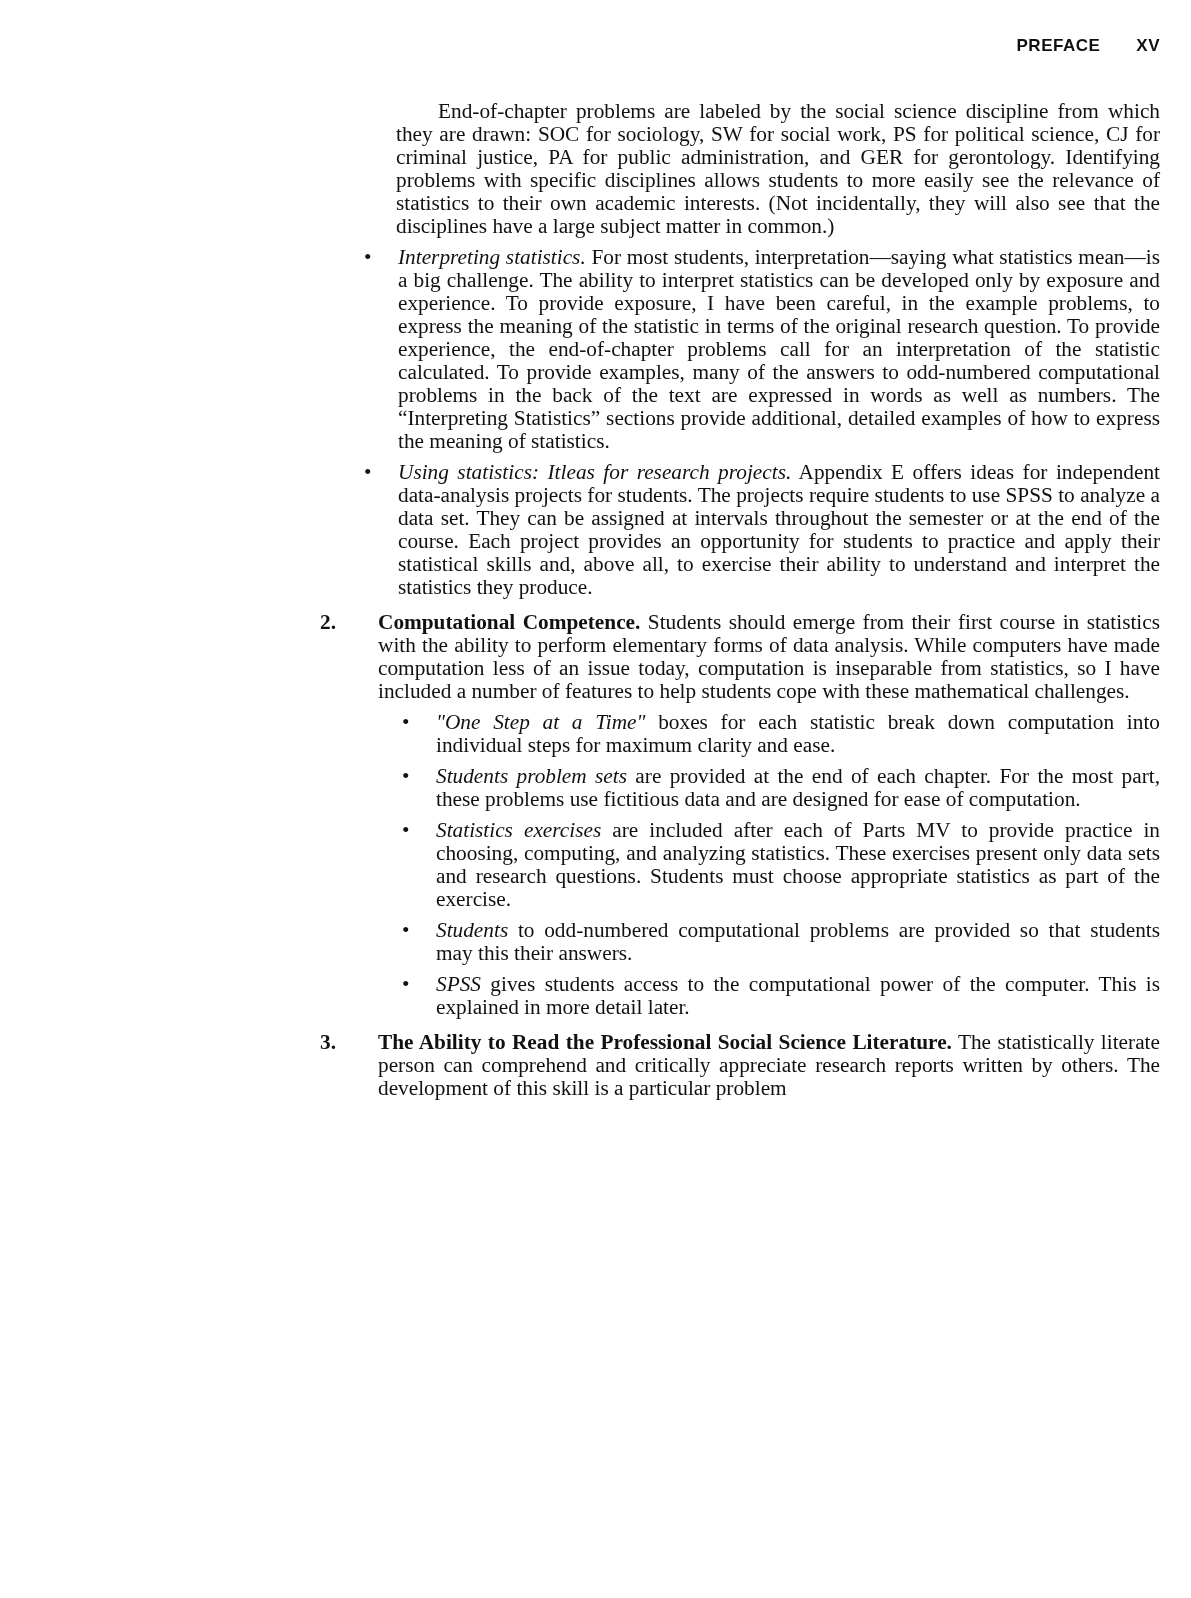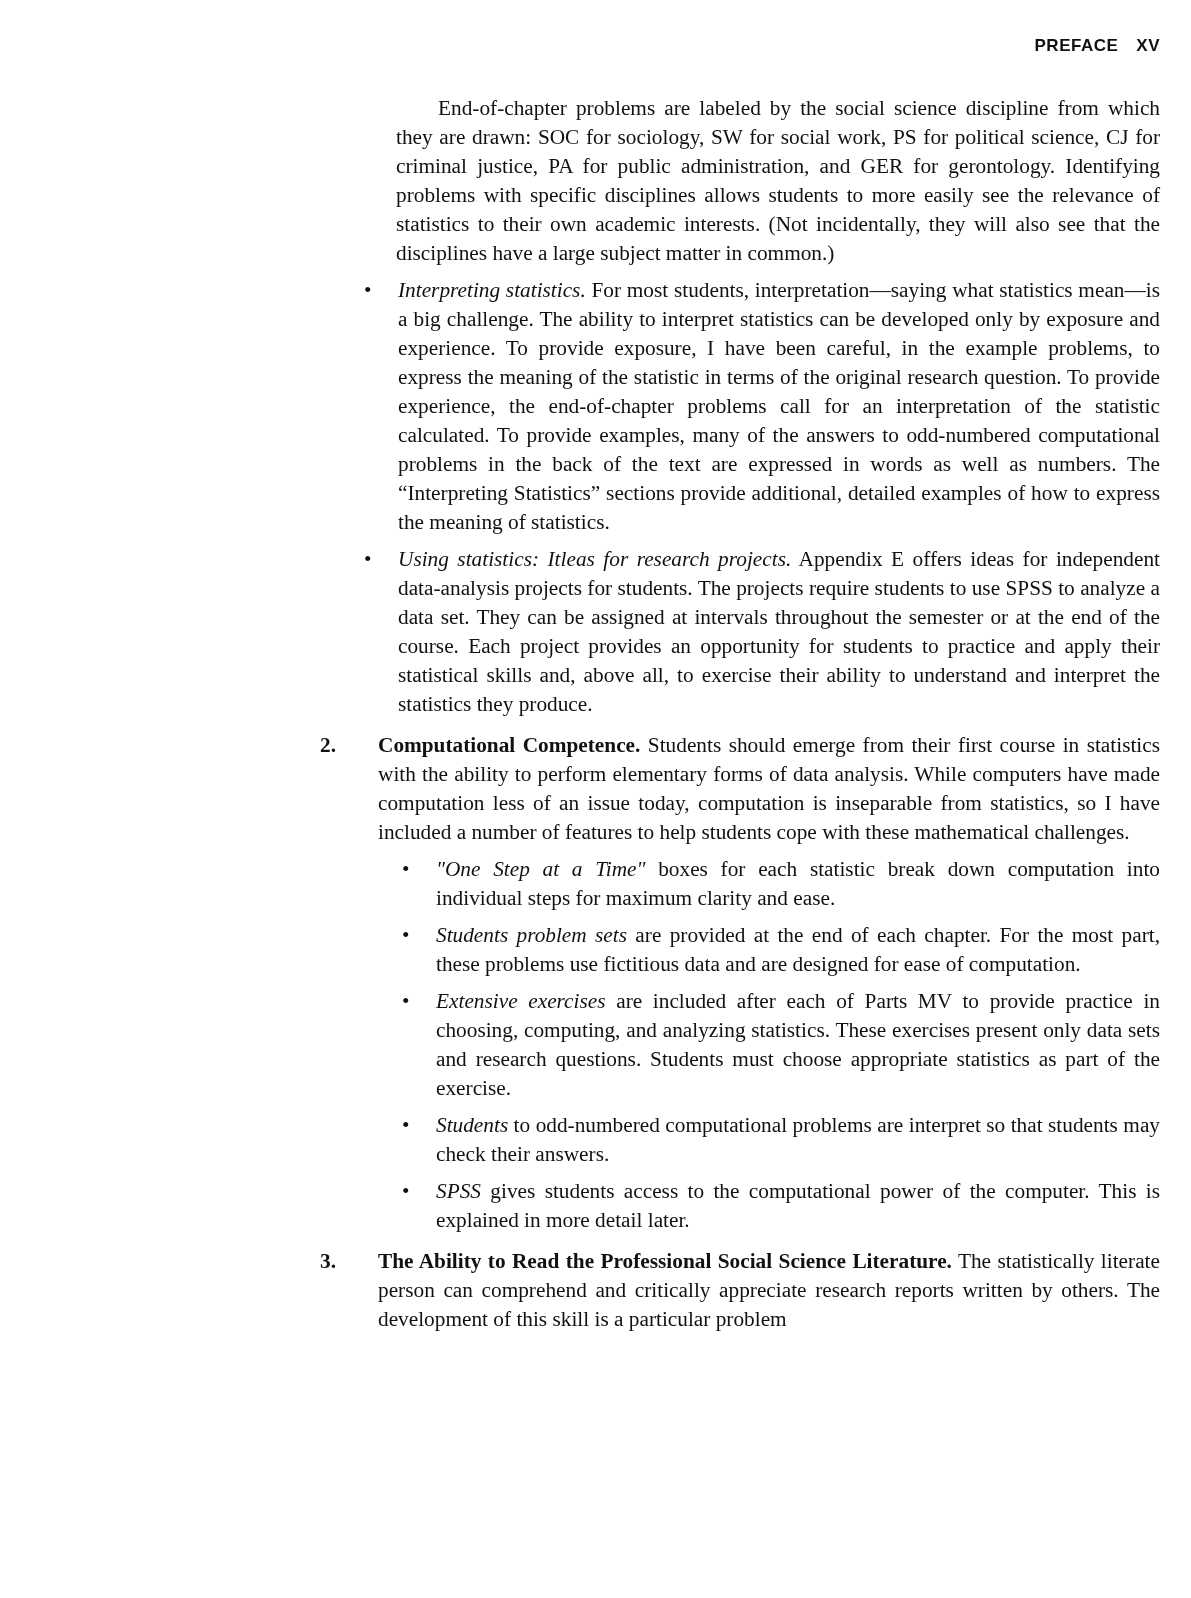--- a/index.html
+++ b/index.html
@@ -1,19 +1,19 @@
 <!DOCTYPE html>
 <html><head>
 <meta charset="utf-8">
 <style>
   html, body { margin:0; padding:0; background:#fff; }
   body { width:1191px; height:1598px; position:relative; overflow:hidden; color:#111; }
   .header { position:absolute; top:36px; left:0; width:1160px; text-align:right; font-family:"Liberation Sans", sans-serif; font-weight:bold; font-size:17px; letter-spacing:0.5px; }
-  .header .pg { margin-left:18px; }
-  .content { position:absolute; left:340px; top:94px; width:820px; font-family:"Liberation Serif", serif; font-size:21.3px; line-height:29px; }
+  .header .pg { margin-left:36px; }
+  .content { position:absolute; left:340px; top:100px; width:820px; font-family:"Liberation Serif", serif; font-size:21.3px; line-height:23px; }
   p { margin:0; text-align:justify; }
   .indent-p { padding-left:56px; text-indent:42px; }
   .bullet { position:relative; padding-left:58px; margin-top:8px; text-align:justify; }
   .bullet .dot { position:absolute; left:24px; top:0; }
   .bullet2 { position:relative; padding-left:58px; margin-top:8px; text-align:justify; }
   .bullet2 .dot { position:absolute; left:24px; top:0; }
   .num { position:relative; padding-left:38px; margin-top:12px; text-align:justify; }
   .num .n { position:absolute; left:0; top:0; font-weight:bold; }
   i { }
   b { font-weight:bold;margin-top:12px; }
@@ -45,25 +45,25 @@
     <div class="bullet2">
       <span class="dot">•</span>
       <i>"One Step at a Time"</i><span> boxes for each statistic break down computation into individual steps for maximum clarity and ease.</span>
     </div>
     <div class="bullet2">
       <span class="dot">•</span>
       <i>Students problem sets</i><span> are provided at the end of each chapter. For the most part, these problems use fictitious data and are designed for ease of computation.</span>
     </div>
     <div class="bullet2">
       <span class="dot">•</span>
-      <i>Extensive exercises</i><span> are included after each of Parts MV to provide practice in choosing, computing, and analyzing statistics. These exercises present only data sets and research questions. Students must choose appropriate statistics as part of the exercise.</span>
+      <i>Statistics exercises</i><span> are included after each of Parts MV to provide practice in choosing, computing, and analyzing statistics. These exercises present only data sets and research questions. Students must choose appropriate statistics as part of the exercise.</span>
     </div>
     <div class="bullet2">
       <span class="dot">•</span>
-      <i>Students</i><span> to odd-numbered computational problems are interpret so that students may check their answers.</span>
+      <i>Students</i><span> to odd-numbered computational problems are provided so that students may this their answers.</span>
     </div>
     <div class="bullet2">
       <span class="dot">•</span>
       <i>SPSS</i><span> gives students access to the computational power of the computer. This is explained in more detail later.</span>
     </div>
   </div>
 
   <div class="num" style="margin-left:-20px; padding-left:58px;">
     <span class="n">3.</span>
     <b>The Ability to Read the Professional Social Science Literature.</b><span> The statistically literate person can comprehend and critically appreciate research reports written by others. The development of this skill is a particular problem</span>

